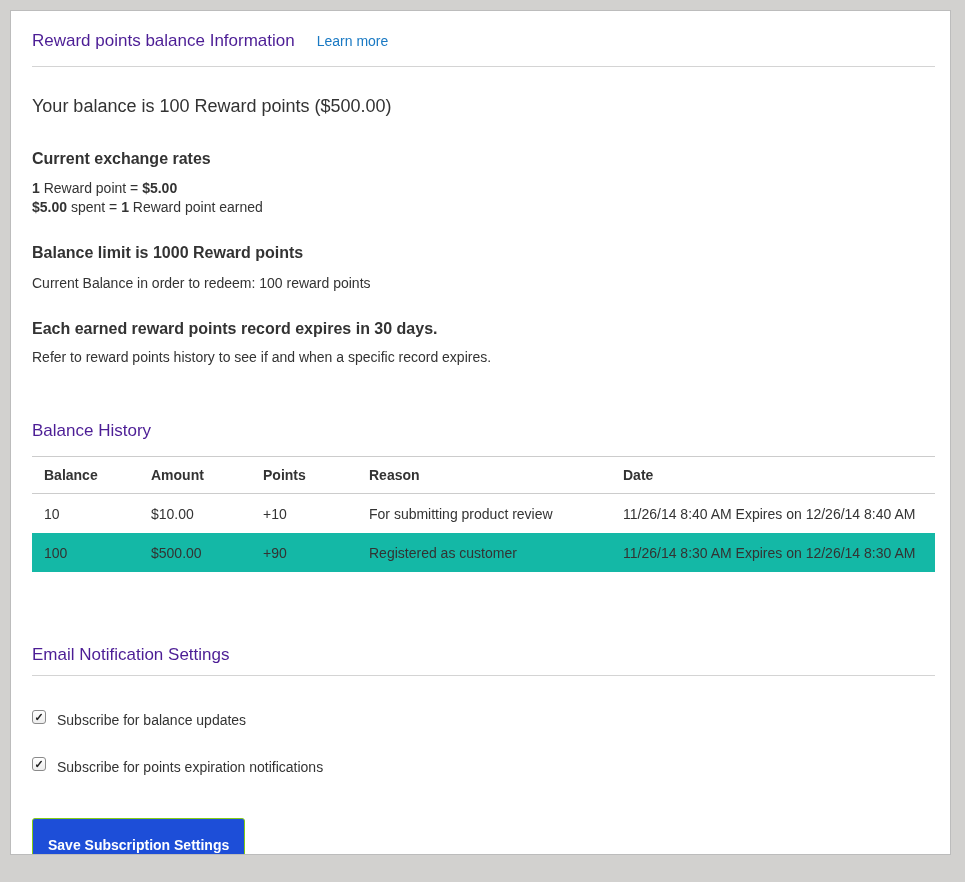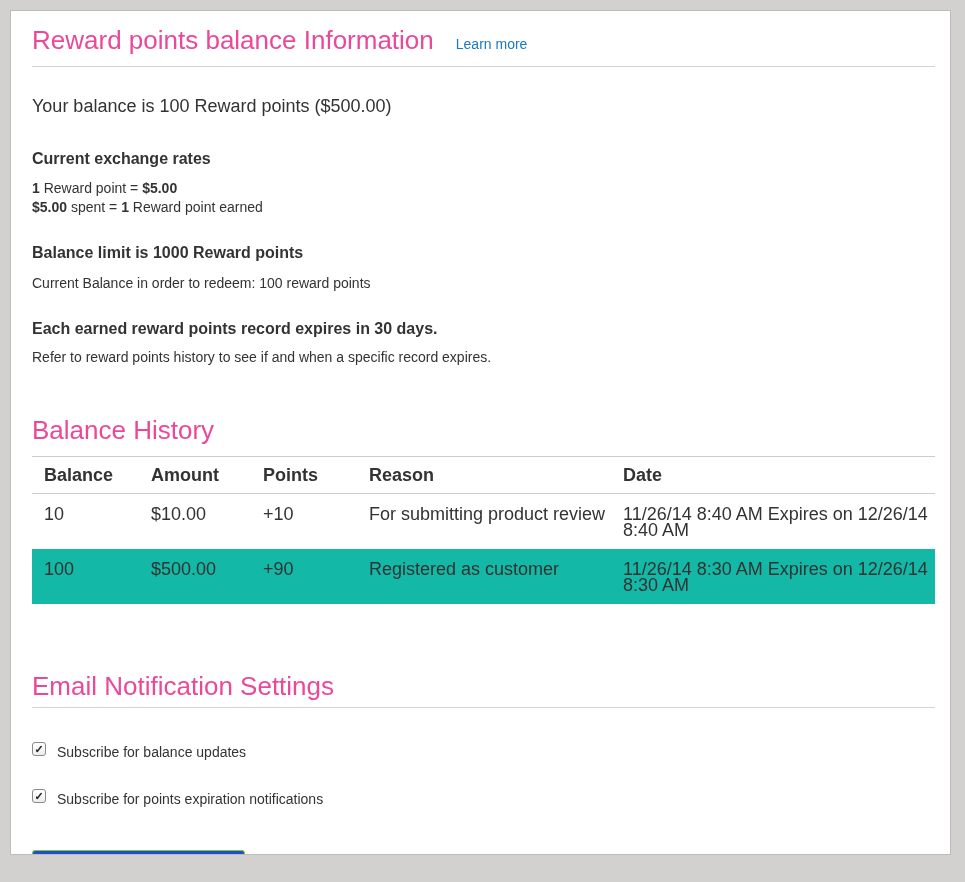--- a/index.html
+++ b/index.html
@@ -16,23 +16,23 @@
     left: 10px; top: 10px;
     width: 941px; height: 845px;
     background: #ffffff;
     border: 1px solid #bcbcbc;
     padding: 14px 15px 0 21px;
     overflow: hidden;
   }
   .title-row { display: flex; align-items: baseline; }
   h1, h2 {
     margin: 0;
-    font-size: 26px;
+    font-size: 17px;
     font-weight: 300;
-    color: #ec4899;
+    color: #4c1d95;
     line-height: 31px;
   }
   .learn-more {
     font-size: 14px;
     color: #1979c3;
     text-decoration: none;
     margin-left: 22px;
     cursor: pointer;
   }
   .rule {
@@ -64,21 +64,21 @@
   }
   .minimum-line { margin-top: 10px; }
   .expires-heading { margin-top: 26px; }
   .refer-line { margin-top: 8px; }
   .history-heading { margin-top: 48px; }
   table.history {
     margin-top: 10px;
     width: 100%;
     border-collapse: collapse;
     table-layout: fixed;
-    font-size: 18px;
+    font-size: 14px;
   }
   table.history thead th {
     text-align: left;
     font-weight: 700;
     padding: 10px 0 10px 12px;
     line-height: 16px;
     border-top: 1px solid #ccc;
     border-bottom: 1px solid #ccc;
   }
   table.history tbody td {

